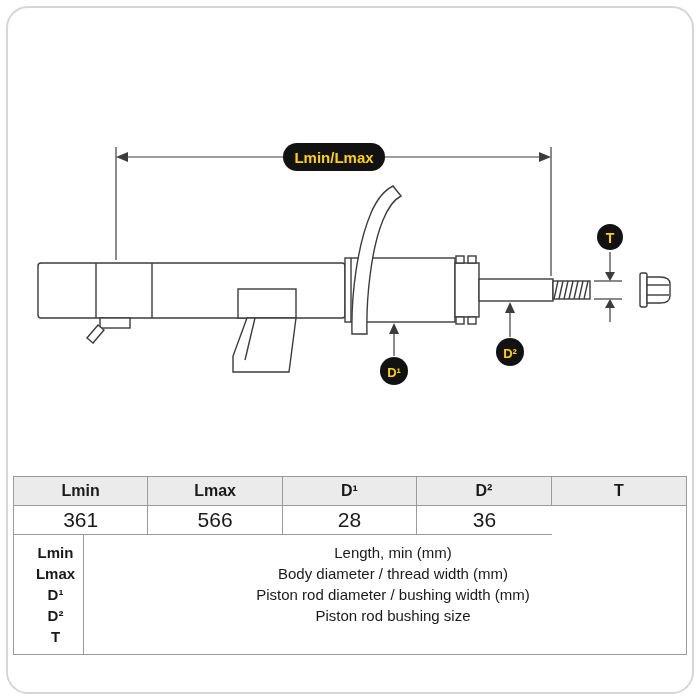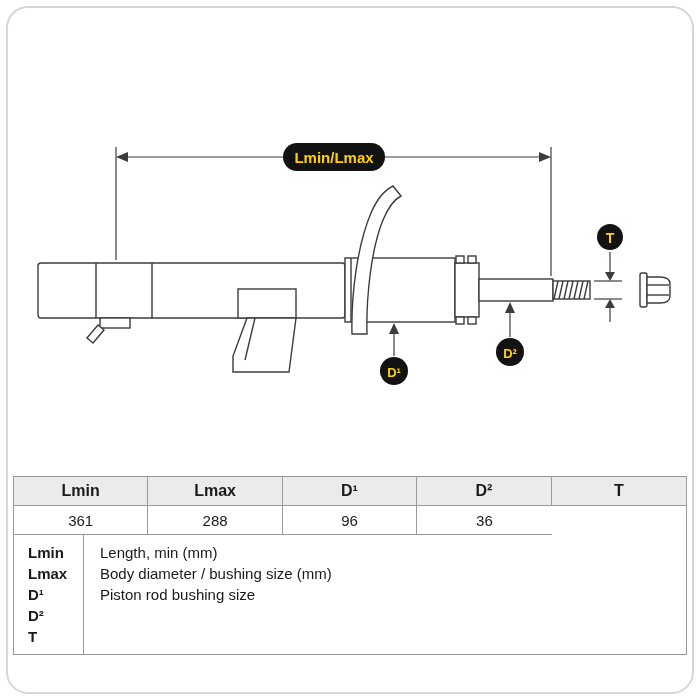--- a/index.html
+++ b/index.html
@@ -7,25 +7,25 @@
   .frame { position:absolute; left:6px; top:6px; width:688px; height:688px;
            border:2px solid #d6d6d6; border-radius:22px; background:transparent; pointer-events:none; }
   svg.drawing { position:absolute; left:0; top:0; }
   svg .ln { stroke:#3c3c3c; stroke-width:1.4; fill:none; }
   svg .part { stroke:#3c3c3c; stroke-width:1.4; fill:#ffffff; }
   svg .dim { stroke:#3c3c3c; stroke-width:1.2; fill:none; }
   svg .arrow { fill:#3c3c3c; stroke:none; }
   svg .badge { fill:#121212; stroke:none; }
   svg text.badge-txt { fill:#ffd200; font-weight:bold; font-family:"Liberation Sans",sans-serif; text-anchor:middle; }
 
-  .table-block { position:absolute; left:13px; top:476px; width:674px; border:1px solid #9a9a9a; }
+  .table-block { position:absolute; left:13px; top:476px; width:674px; border:1px solid #9a9a9a;text-align:center; }
   .row { display:grid; grid-template-columns:repeat(5,1fr); }
   .row .cell { border-right:1px solid #9a9a9a; border-bottom:1px solid #9a9a9a;
                display:flex; align-items:center; justify-content:center;
-               height:29px; font-size:15px; }
+               height:29px; font-size:21px; }
   .row .cell:last-child { border-right:none; }
   .row.header .cell { background:#ebebeb; font-weight:bold; font-size:16px; }
   .legend { display:grid; grid-template-columns:70px 1fr; }
   .legend-terms { border-right:1px solid #9a9a9a; padding:7px 0 7px 14px; }
   .legend-descs { padding:7px 0 7px 16px; }
   .legend-terms div { font-weight:bold; font-size:15px; line-height:21px; }
   .legend-descs div { font-size:15px; line-height:21px; }
 </style>
 </head>
 <body>
@@ -129,31 +129,32 @@
 <div class="table-block">
   <div class="row header">
     <div class="cell">Lmin</div>
     <div class="cell">Lmax</div>
     <div class="cell">D¹</div>
     <div class="cell">D²</div>
     <div class="cell">T</div>
   </div>
   <div class="row values">
     <div class="cell">361</div>
-    <div class="cell">288</div>
-    <div class="cell">96</div>
+    <div class="cell">566</div>
+    <div class="cell">28</div>
     <div class="cell">36</div>
   </div>
   <div class="legend">
     <div class="legend-terms">
       <div>Lmin</div>
       <div>Lmax</div>
       <div>D¹</div>
       <div>D²</div>
       <div>T</div>
     </div>
     <div class="legend-descs">
       <div>Length, min (mm)</div>
-      <div>Body diameter / bushing size (mm)</div>
+      <div>Body diameter / thread width (mm)</div>
+      <div>Piston rod diameter / bushing width (mm)</div>
       <div>Piston rod bushing size</div>
     </div>
   </div>
 </div>
 
 </body></html>

